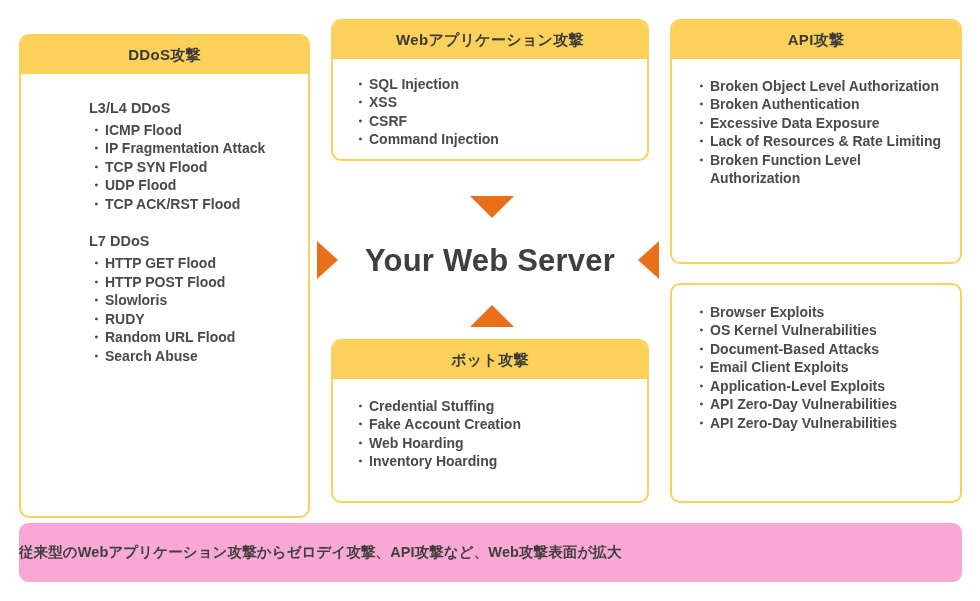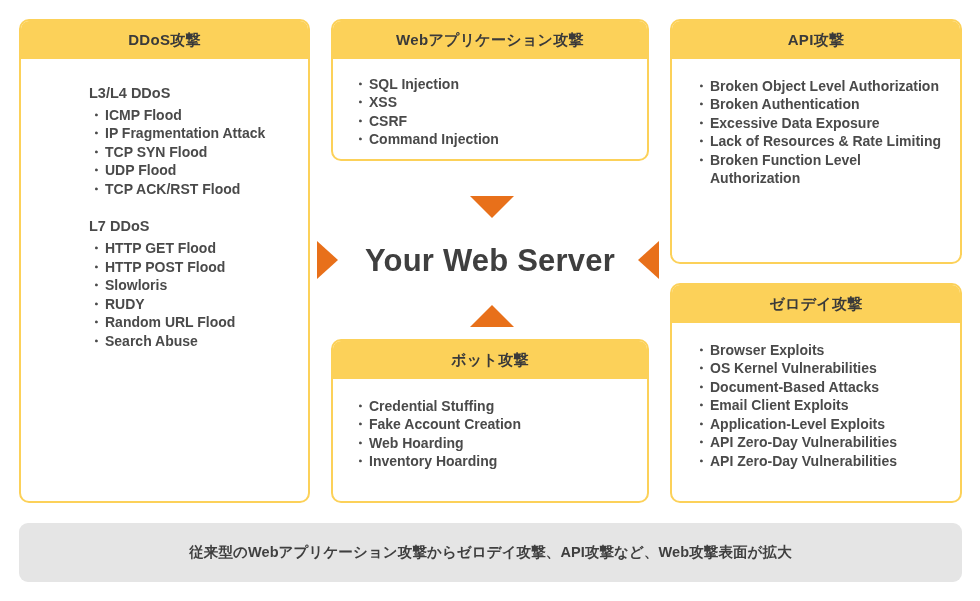--- a/index.html
+++ b/index.html
@@ -71,21 +71,21 @@
     content: "\30FB";
     position: absolute;
     left: -2px;
     top: 0;
     font-size: 14.5px;
     color: #4a4a4a;
   }
   .spacer-gap { height: 14px; }
 
   
-  #card-ddos     { left: 19px;  top: 19px;  width: 291px; height: 484px; }
+  #card-ddos     { left: 19px;  top: 34px;  width: 291px; height: 484px; }
   #card-webapp   { left: 331px; top: 19px;  width: 318px; height: 142px; }
   #card-api      { left: 670px; top: 19px;  width: 292px; height: 245px; }
   #card-zeroday  { left: 670px; top: 283px; width: 292px; height: 220px; }
   #card-bot      { left: 331px; top: 339px; width: 318px; height: 164px; }
 
   #card-webapp .card-body  { padding-top: 16px; }
   #card-bot .card-body     { padding-top: 18px; }
   #card-api .card-body     { padding: 18px 16px 12px 18px; }
   #card-zeroday .card-body { padding: 18px 16px 12px 18px; }
   #card-ddos .card-body    { padding: 20px 16px 12px 20px; margin-left: 44px; }
@@ -140,25 +140,25 @@
   }
 
   
   .banner {
     position: absolute;
     left: 19px;
     top: 523px;
     width: 943px;
     height: 59px;
     box-sizing: border-box;
-    background: #e5e5e5;
+    background: #f9a8d4;
     border-radius: 9px;
     display: flex;
     align-items: center;
-    justify-content: center;
+    justify-content: flex-start;
   }
   .banner-text {
     font-size: 14.5px;
     font-weight: bold;
     color: #3f3f3f;
     letter-spacing: 0.1px;
     white-space: nowrap;
   }
 </style>
 </head>
@@ -209,21 +209,20 @@
         <li>Broken Object Level Authorization</li>
         <li>Broken Authentication</li>
         <li>Excessive Data Exposure</li>
         <li>Lack of Resources &amp; Rate Limiting</li>
         <li>Broken Function Level Authorization</li>
       </ul>
     </div>
   </div>
 
   <div class="card" id="card-zeroday">
-    <div class="card-header">ゼロデイ攻撃</div>
     <div class="card-body">
       <ul class="items">
         <li>Browser Exploits</li>
         <li>OS Kernel Vulnerabilities</li>
         <li>Document-Based Attacks</li>
         <li>Email Client Exploits</li>
         <li>Application-Level Exploits</li>
         <li>API Zero-Day Vulnerabilities</li>
         <li>API Zero-Day Vulnerabilities</li>
       </ul>

